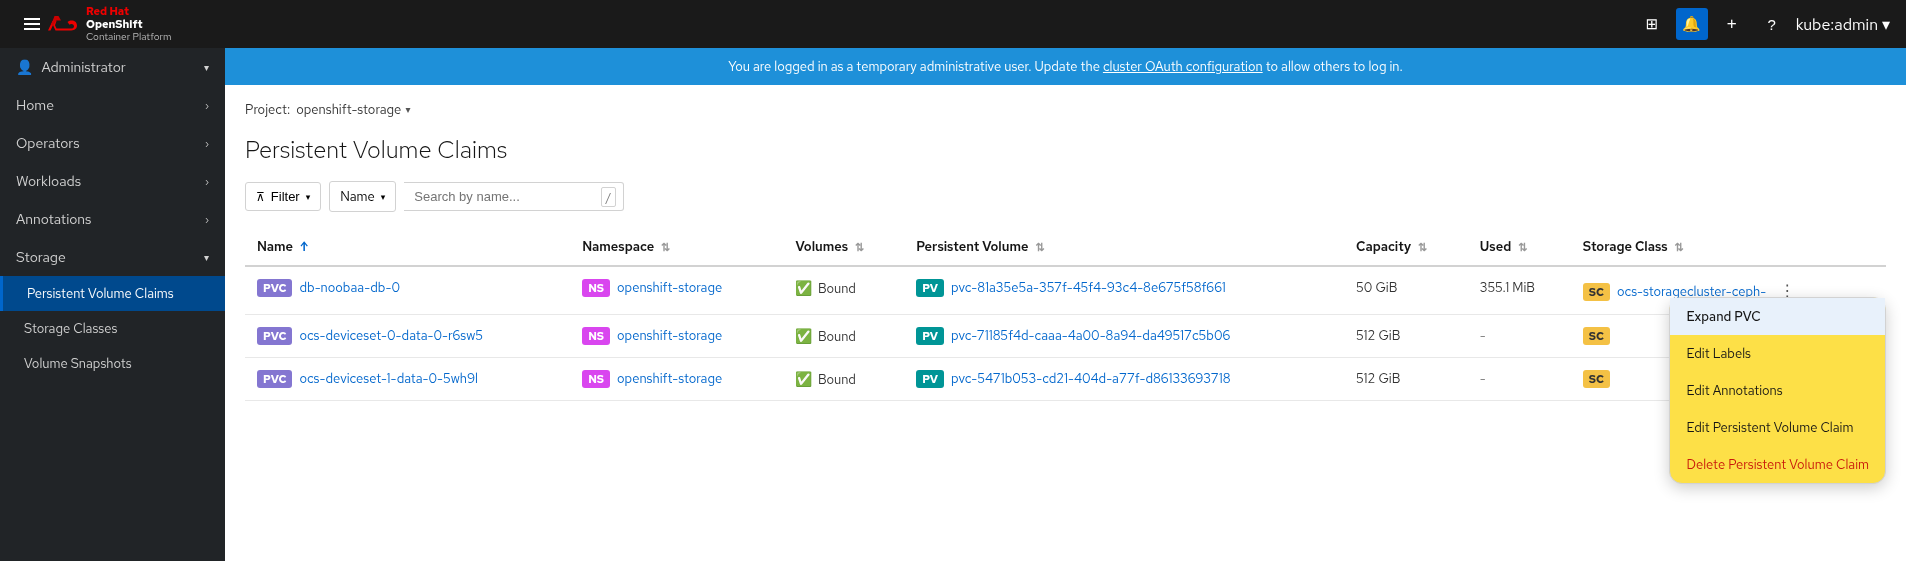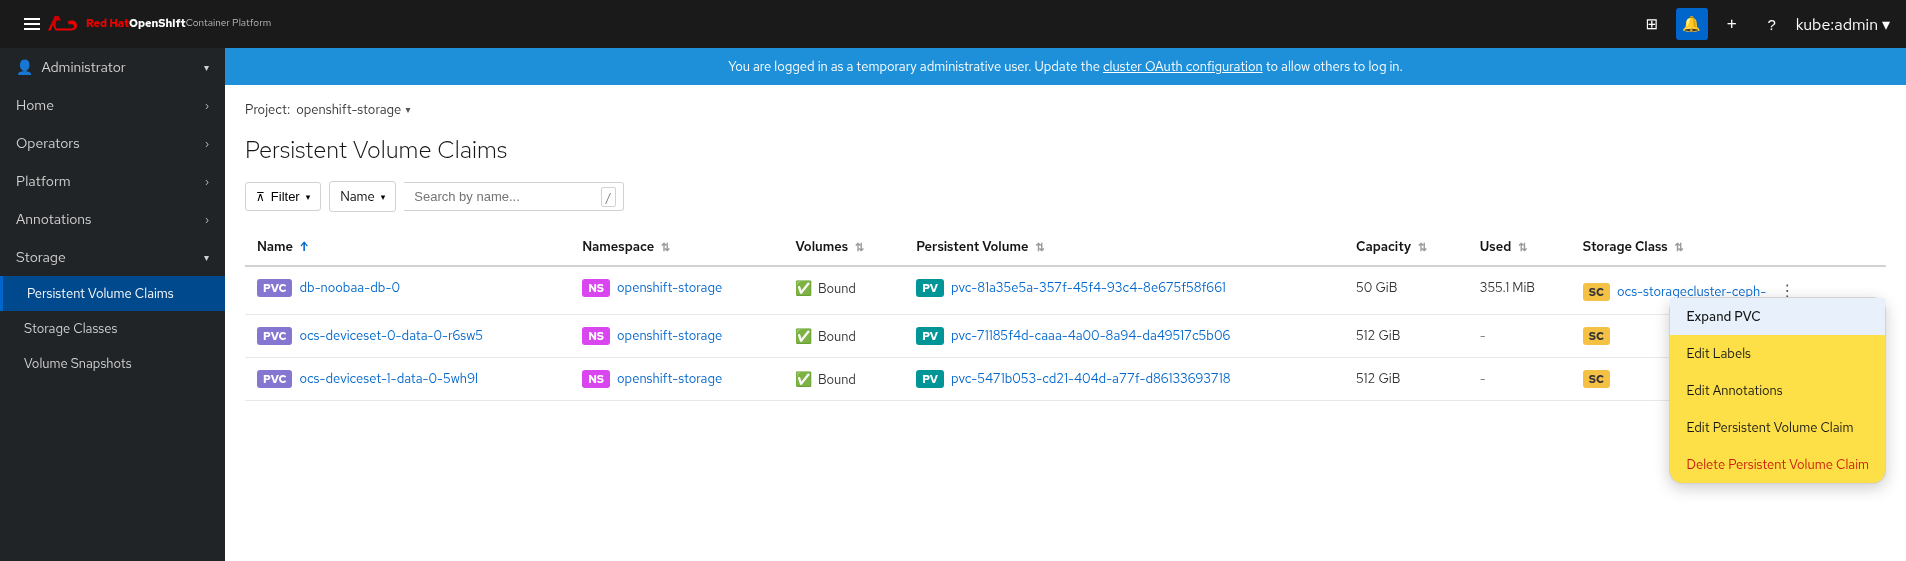--- a/index.html
+++ b/index.html
@@ -10,21 +10,21 @@
       background: #1a1a1a;
       color: #fff;
       height: 48px;
       display: flex;
       align-items: center;
       padding: 0 16px;
       flex-shrink: 0;
       z-index: 100;
     }
     .top-nav .brand { display: flex; align-items: center; gap: 8px; }
-    .top-nav .brand-text { display: flex; flex-direction: row; line-height: 1.2; }
+    .top-nav .brand-text { display: flex; flex-direction: column; line-height: 1.2; }
     .top-nav .spacer { flex: 1; }
     .top-nav .nav-icons { display: flex; align-items: center; gap: 8px; }
     .top-nav .nav-icon-btn {
       background: transparent;
       border: none;
       color: #fff;
       cursor: pointer;
       width: 32px;
       height: 32px;
       display: flex;
@@ -315,21 +315,21 @@
 
     <div class="sidebar-item">
       <span>Home</span>
       <span class="chevron">›</span>
     </div>
     <div class="sidebar-item">
       <span>Operators</span>
       <span class="chevron">›</span>
     </div>
     <div class="sidebar-item">
-      <span>Platform</span>
+      <span>Workloads</span>
       <span class="chevron">›</span>
     </div>
     <div class="sidebar-item">
       <span>Annotations</span>
       <span class="chevron">›</span>
     </div>
     <div class="sidebar-item">
       <span>Storage</span>
       <span class="chevron">▾</span>
     </div>

